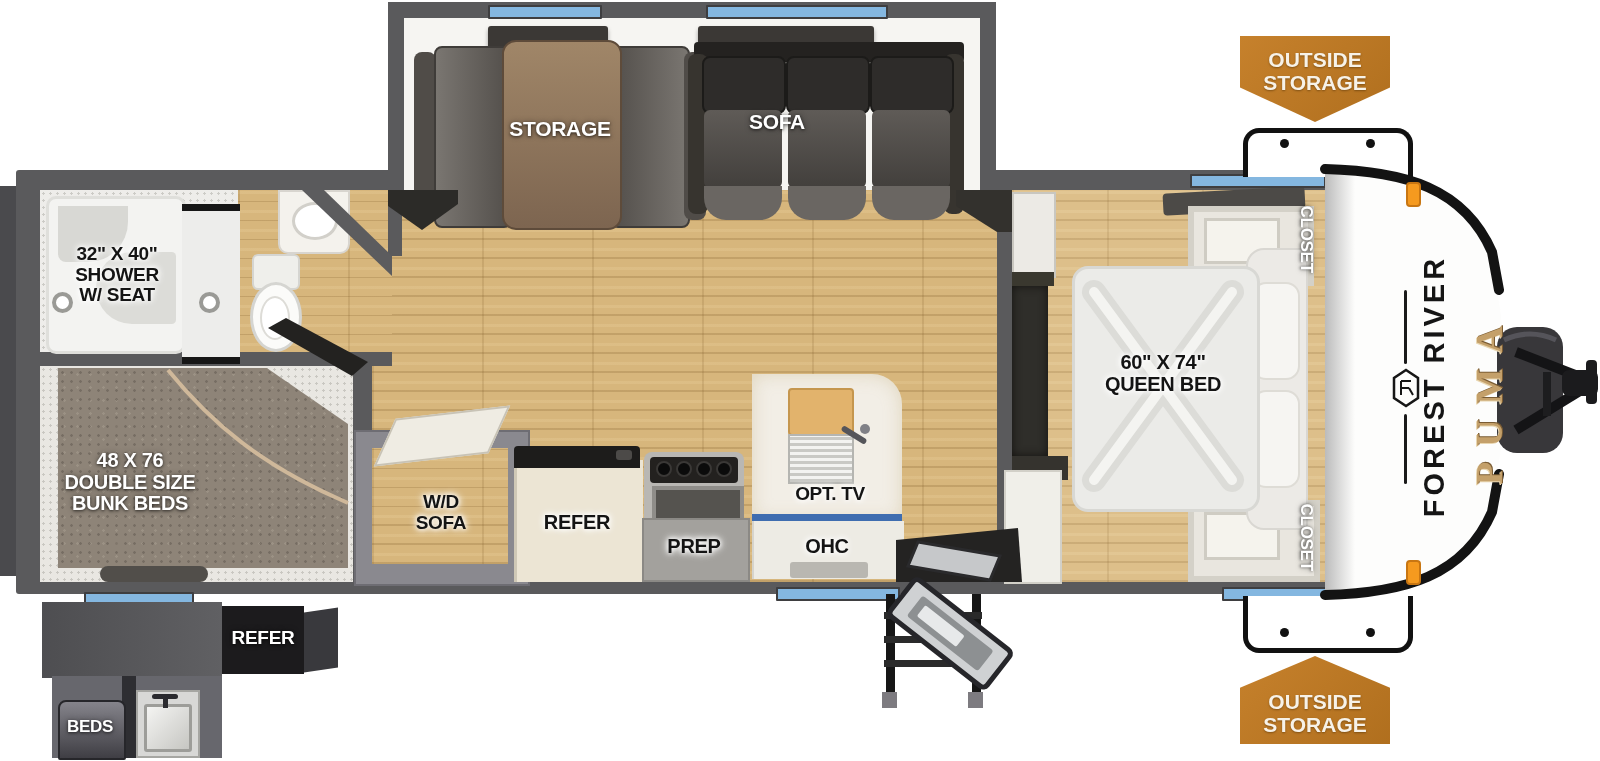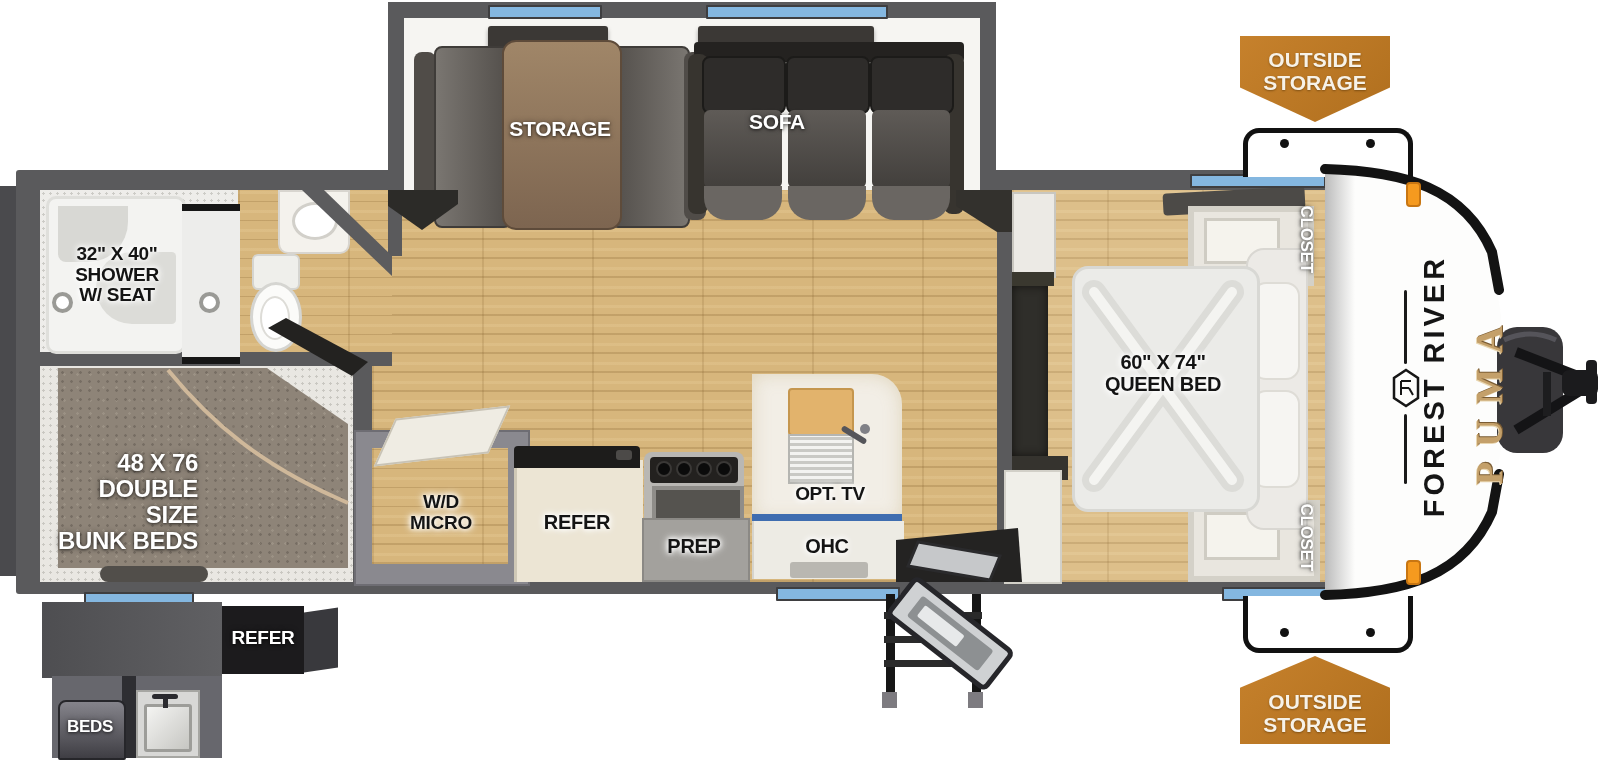--- a/index.html
+++ b/index.html
@@ -227,25 +227,25 @@
   <div class="abs" style="left:136px;top:690px;width:60px;height:64px;background:#d8d8d6;border:2px solid #a6a6a2;z-index:3;"></div>
   <div class="abs" style="left:144px;top:704px;width:42px;height:42px;background:linear-gradient(135deg,#f4f4f2,#c6c6c2);border:3px solid #9d9d99;border-radius:3px;z-index:3;"></div>
   <div class="abs" style="left:152px;top:694px;width:26px;height:5px;background:#2a2a2e;border-radius:3px;z-index:4;"></div>
   <div class="abs" style="left:163px;top:694px;width:5px;height:14px;background:#2a2a2e;z-index:4;"></div>
 
   <div class="lbl w" style="left:505px;top:118px;width:110px;font-size:21px;">STORAGE</div>
   <div class="lbl w" style="left:722px;top:111px;width:110px;font-size:21px;">SOFA</div>
   <div class="lbl" style="left:48px;top:244px;width:138px;font-size:19px;">32" X 40"
 SHOWER
 W/ SEAT</div>
-  <div class="lbl w" style="left:50px;top:450px;width:148px;font-size:24px;text-align:right;">48 X 76
+  <div class="lbl w" style="left:56px;top:450px;width:148px;font-size:20px;">48 X 76
 DOUBLE SIZE
 BUNK BEDS</div>
   <div class="lbl" style="left:398px;top:492px;width:86px;font-size:19px;">W/D
-MICRO</div>
+SOFA</div>
   <div class="lbl" style="left:522px;top:512px;width:110px;font-size:20px;">REFER</div>
   <div class="lbl" style="left:644px;top:536px;width:100px;font-size:20px;">PREP</div>
   <div class="lbl" style="left:778px;top:484px;width:104px;font-size:19px;">OPT. TV</div>
   <div class="lbl" style="left:782px;top:536px;width:90px;font-size:20px;">OHC</div>
   <div class="lbl" style="left:1088px;top:352px;width:150px;font-size:20px;">60" X 74"
 QUEEN BED</div>
   <div class="lbl w" style="left:1268px;top:230px;width:76px;font-size:17px;transform:rotate(90deg);">CLOSET</div>
   <div class="lbl w" style="left:1268px;top:528px;width:76px;font-size:17px;transform:rotate(90deg);">CLOSET</div>
   <div class="lbl w" style="left:222px;top:628px;width:82px;font-size:19px;">REFER</div>
   <div class="lbl w" style="left:57px;top:718px;width:66px;font-size:17px;">BEDS</div>

